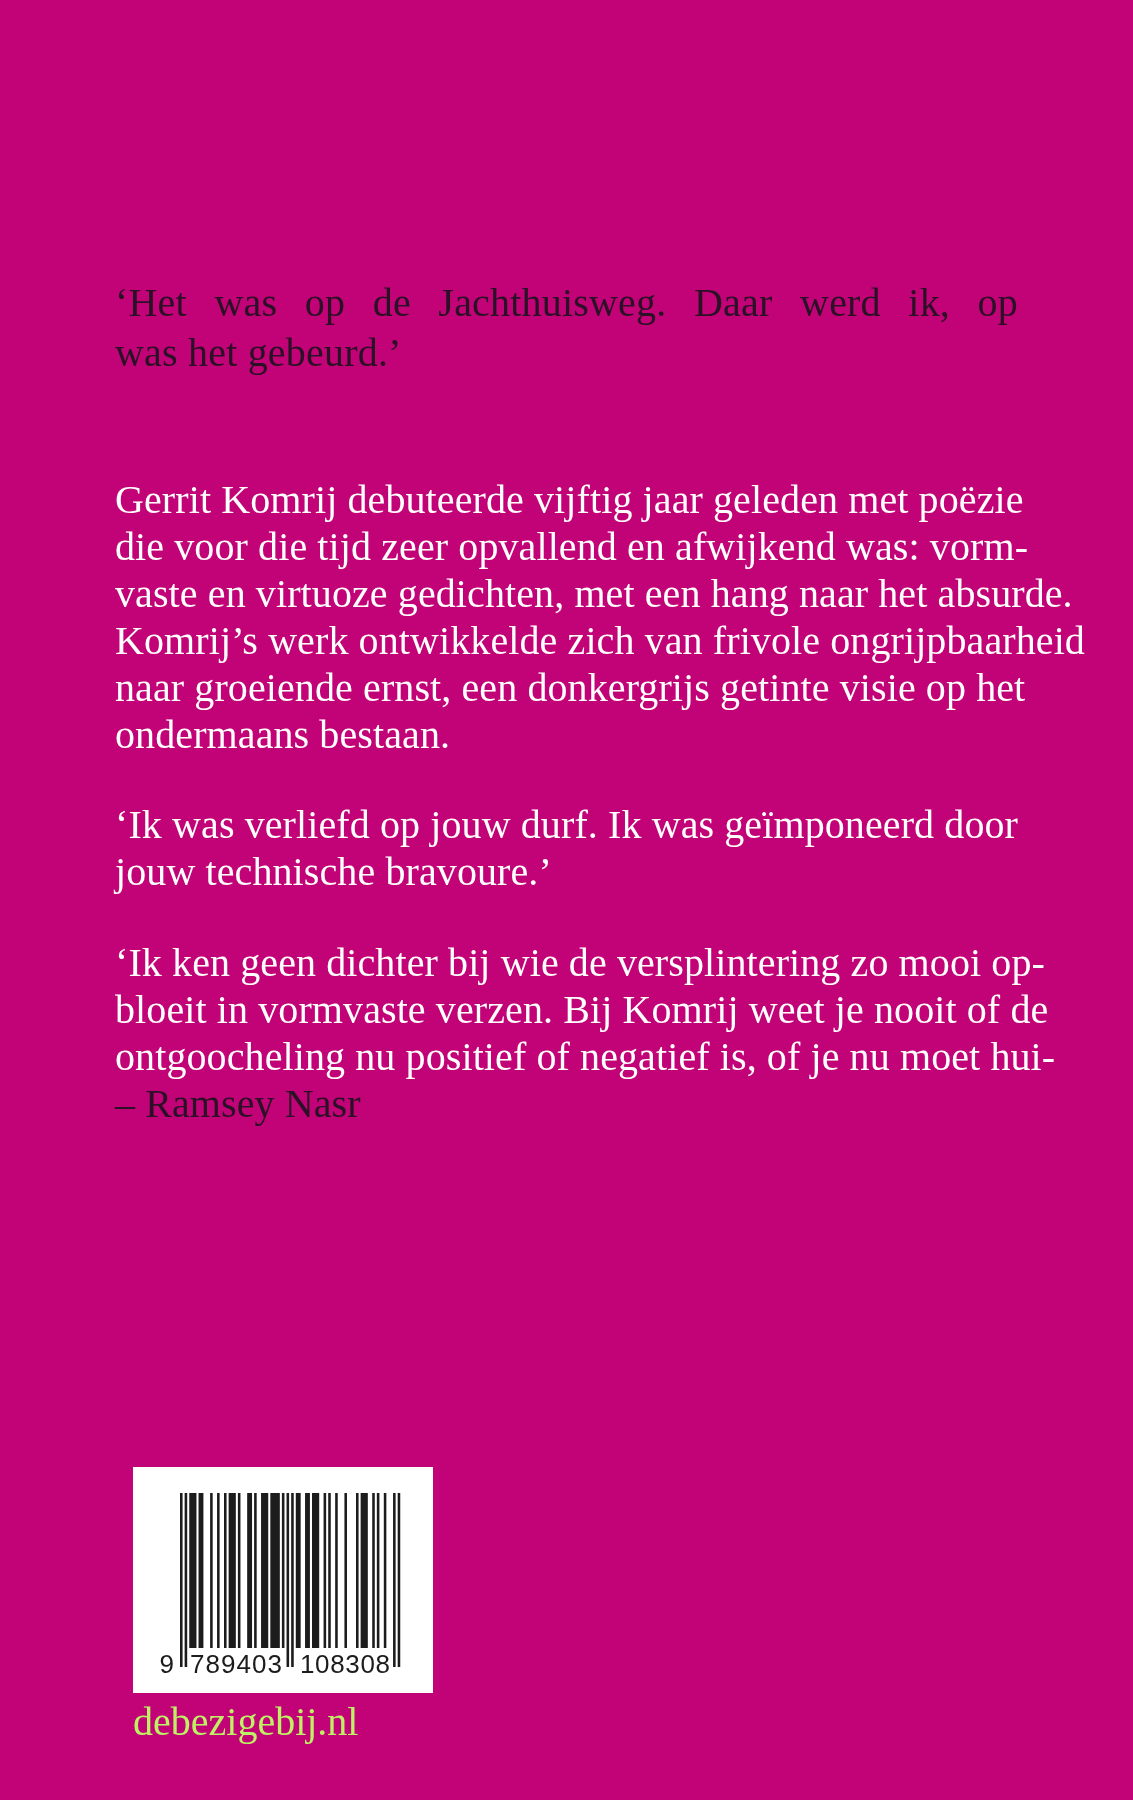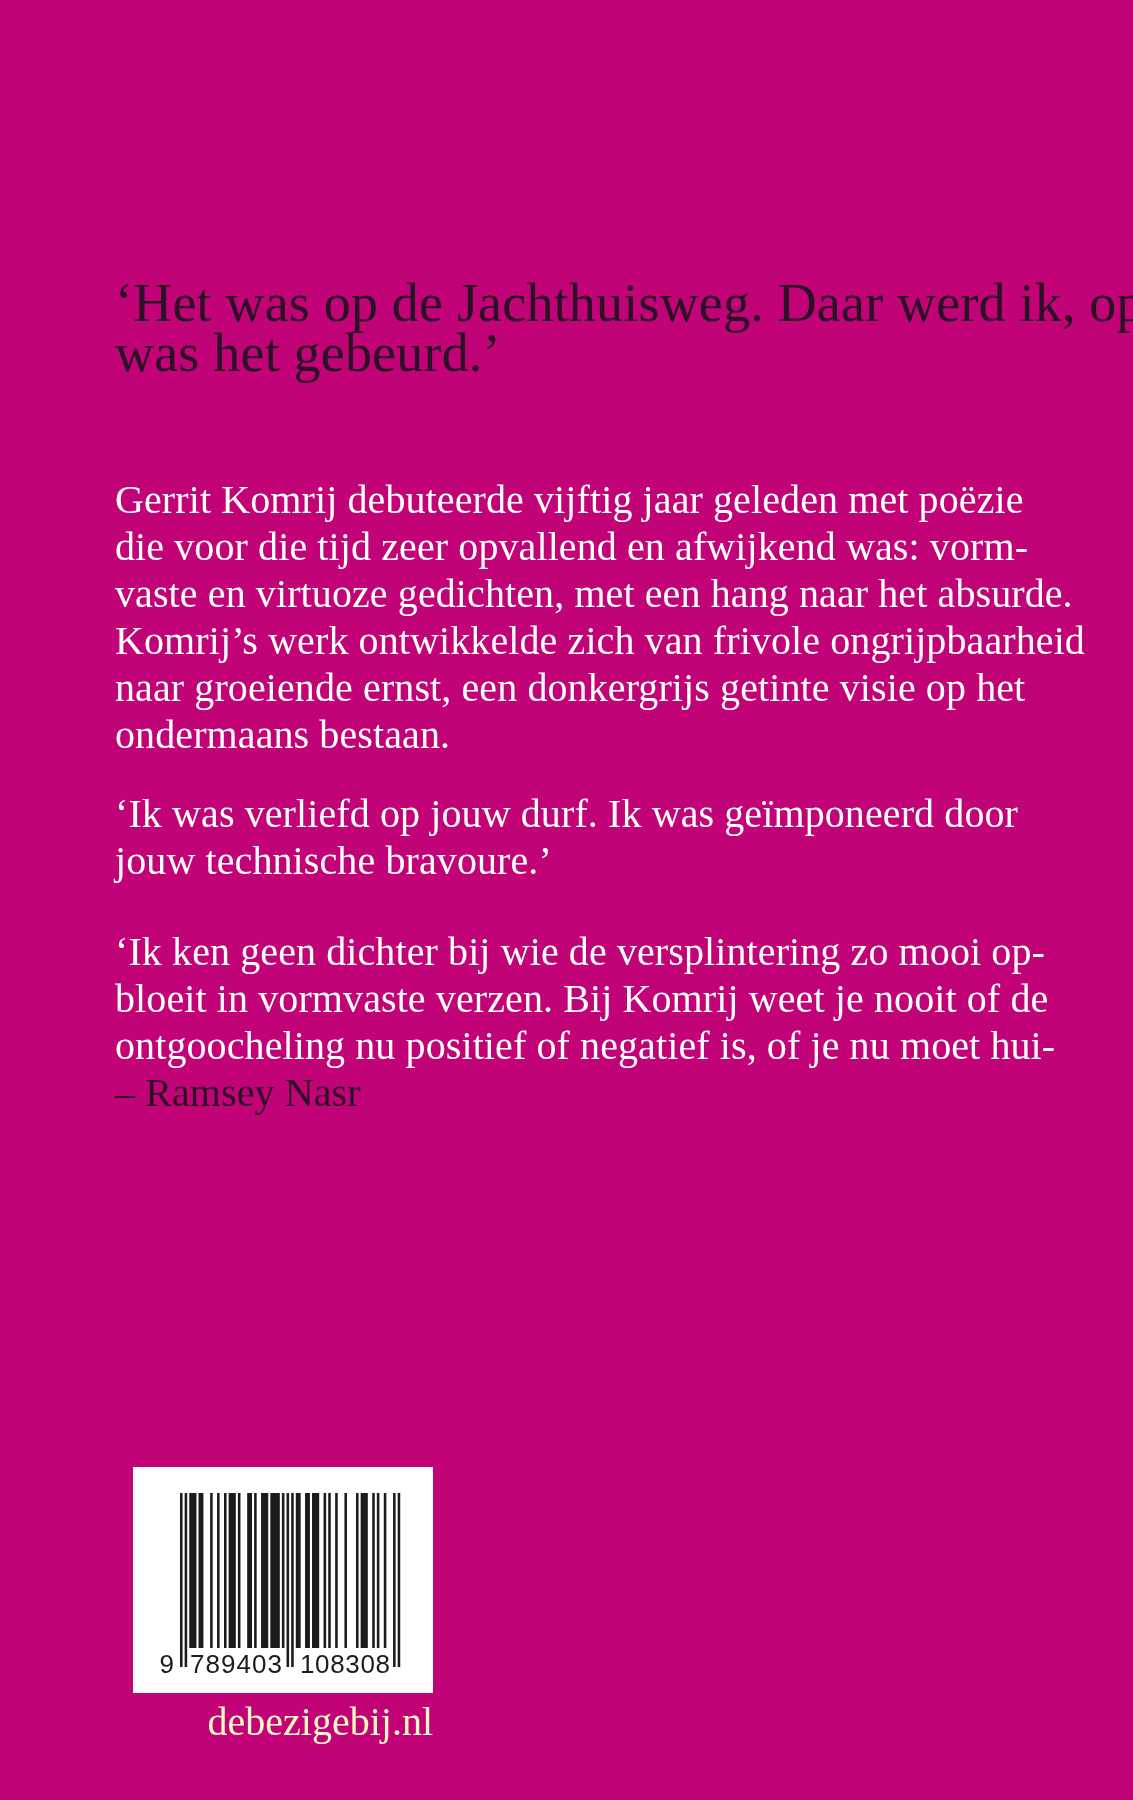--- a/index.html
+++ b/index.html
@@ -20,28 +20,28 @@
   .block { margin: 0; }
   .block .line {
     white-space: nowrap;
     text-align: justify;
     text-align-last: justify;
   }
   .block .line.last {
     text-align: justify;
     text-align-last: left;
   }
-  .size-large { font-size: 54px; line-height: 50px; letter-spacing: 0.2px; }
+  .size-large { font-size: 40px; line-height: 50px; letter-spacing: 0.2px; }
   .size-body  { font-size: 40px; line-height: 47px; letter-spacing: 0.1px; }
   .color-dark  { color: #2a1126; }
   .color-light { color: #ffffff; }
 
   [data-name="headline-quote"]     { margin-top: 278px; }
   [data-name="body-paragraph"]     { margin-top: 98px; }
-  [data-name="lanoye-quote"]       { margin-top: 32px; }
+  [data-name="lanoye-quote"]       { margin-top: 43px; }
   [data-name="lanoye-attribution"] { margin-top: 0; }
   [data-name="nasr-quote"]         { margin-top: 44px; }
   [data-name="nasr-attribution"]   { margin-top: 0; }
 
   .barcode-box {
     position: absolute;
     left: 133px;
     top: 1467px;
     width: 300px;
     height: 226px;
@@ -52,24 +52,24 @@
   .barcode-box svg text {
     fill: #1c1c1c;
     font-family: "Liberation Sans", sans-serif;
     font-size: 26px;
   }
   .publisher-website {
     position: absolute;
     left: 133px;
     top: 1698px;
     width: 300px;
-    text-align: right;
+    text-align: left;
     font-size: 40px;
     line-height: 48px;
-    color: #fef9c3;
+    color: #bef264;
     font-family: "Liberation Serif", serif;
   }
 </style>
 </head>
 <body>
 
 <div class="cover" data-name="book-back-cover">
   <div class="text-column" data-name="text-column">
       <div class="block size-large color-dark" data-name="headline-quote">
         <div class="line" data-name="text-line">‘Het was op de Jachthuisweg. Daar werd ik, op</div>

